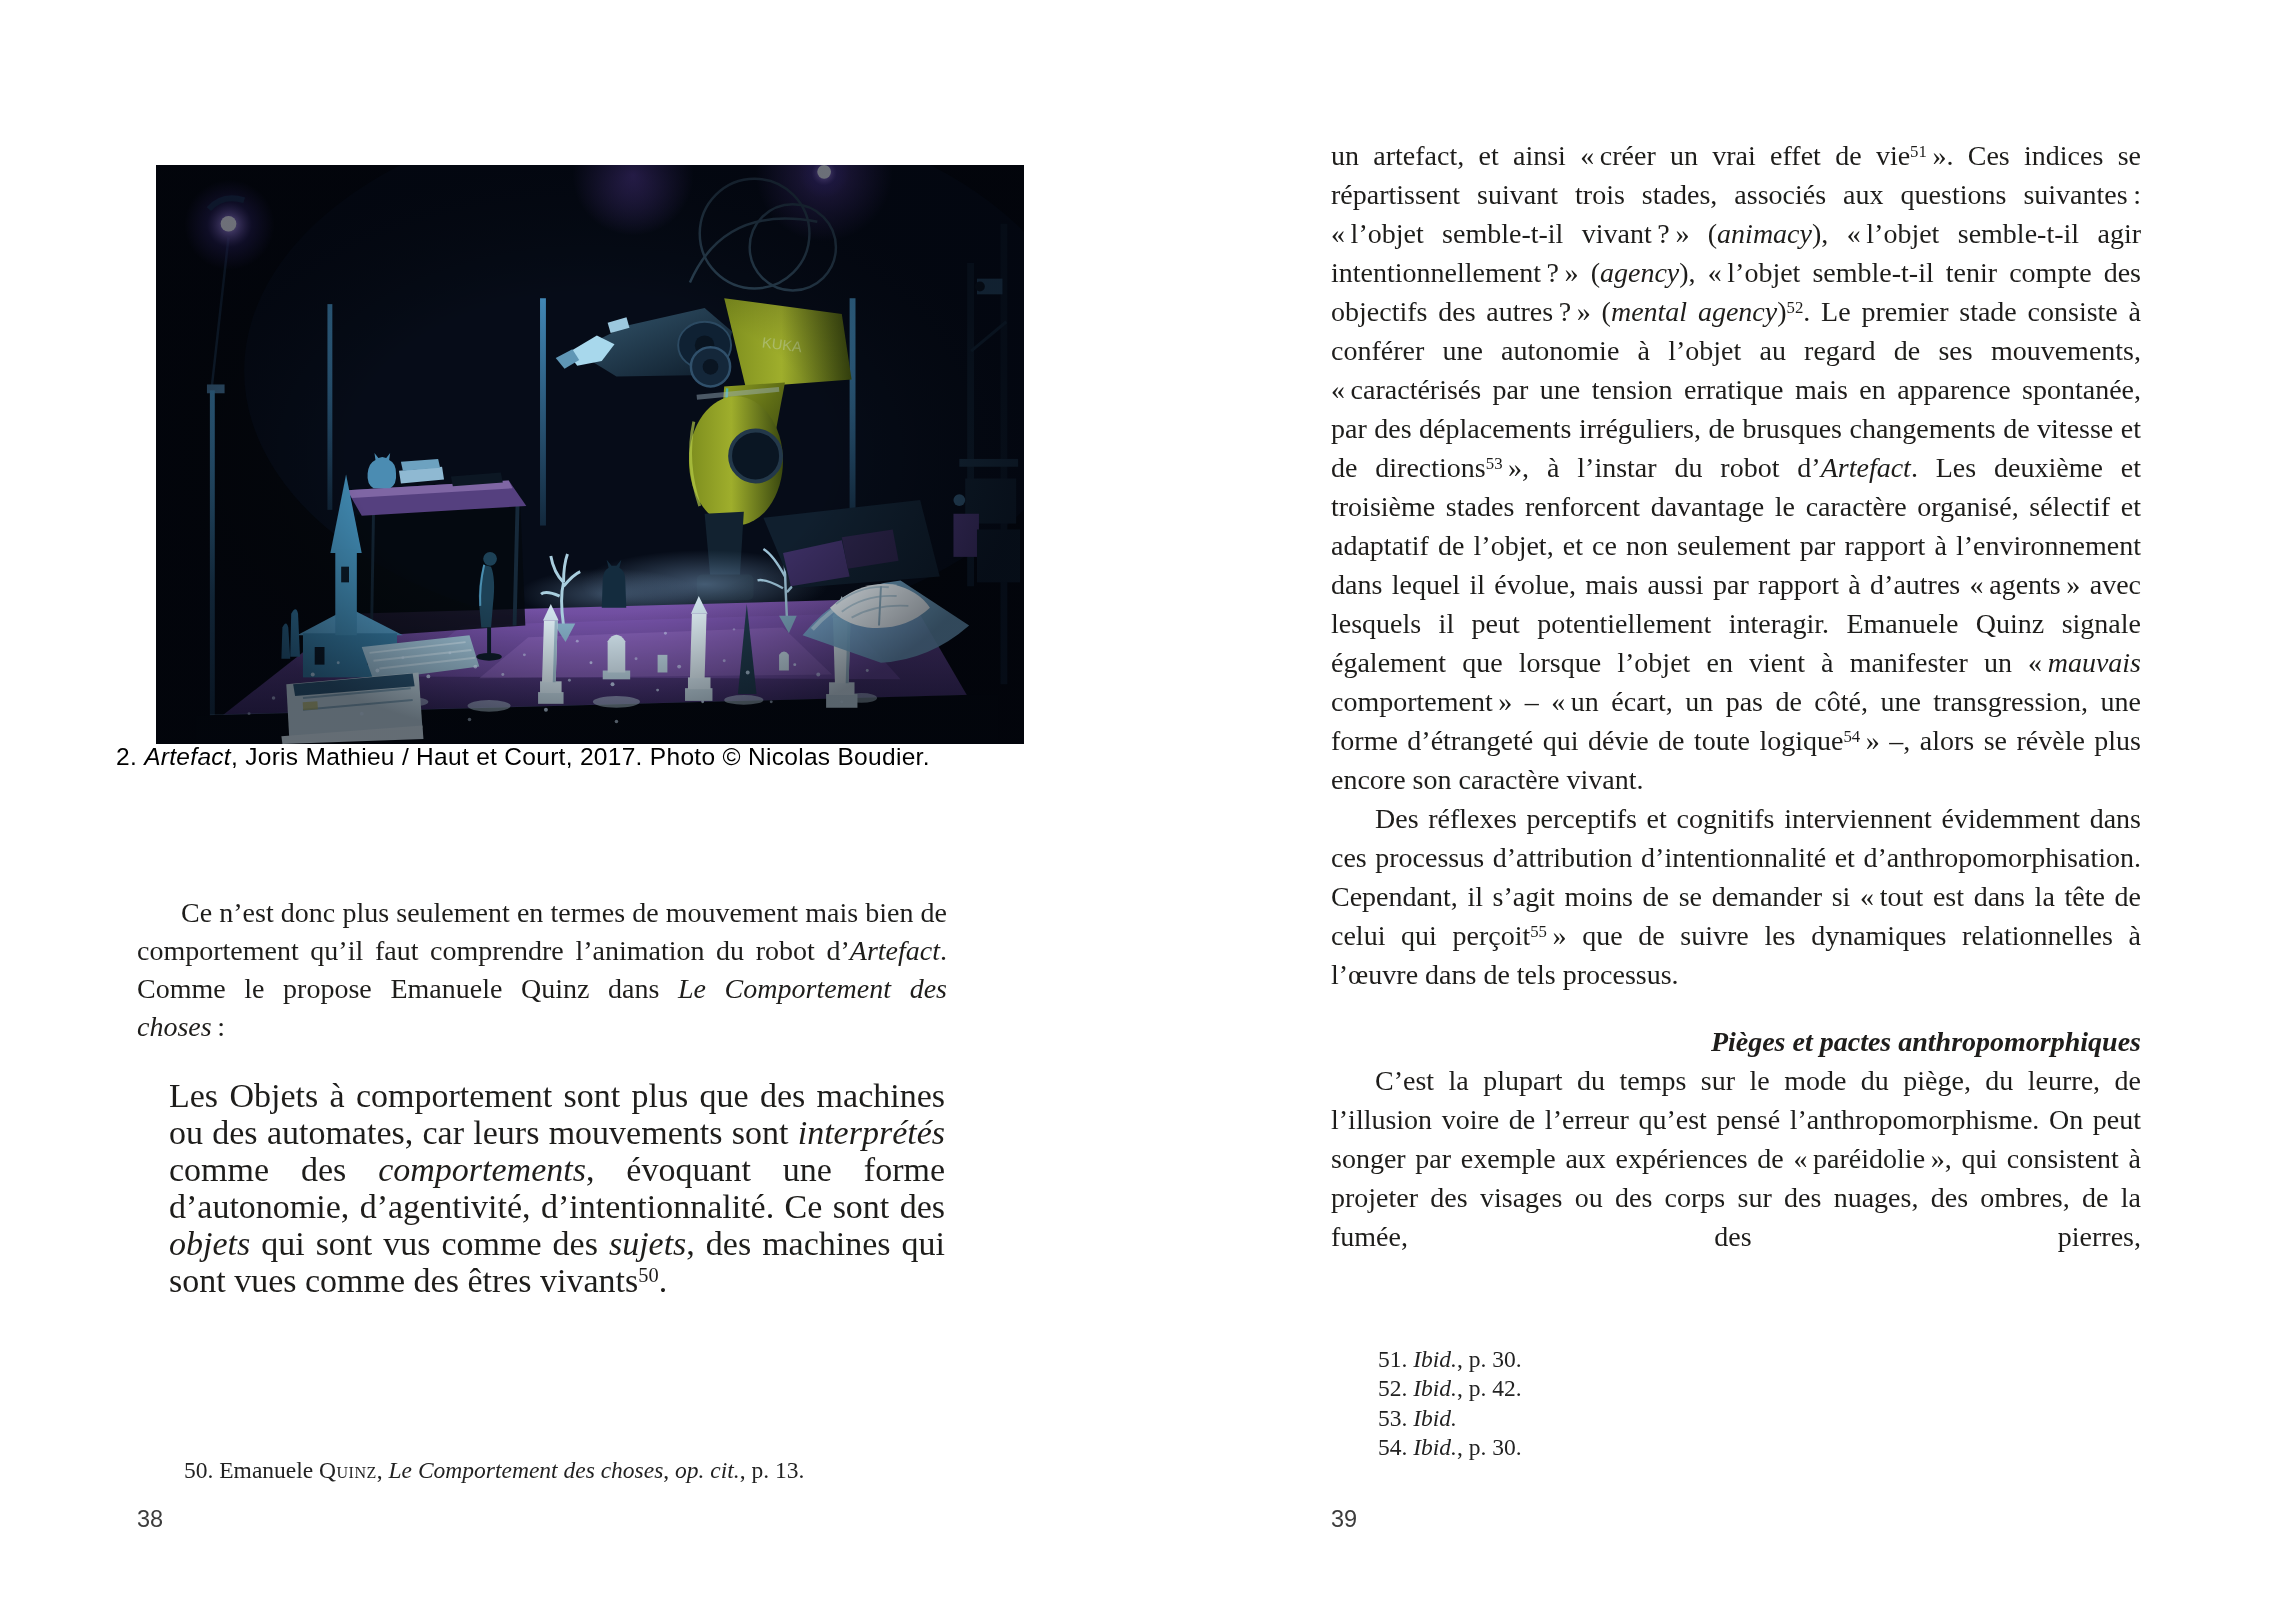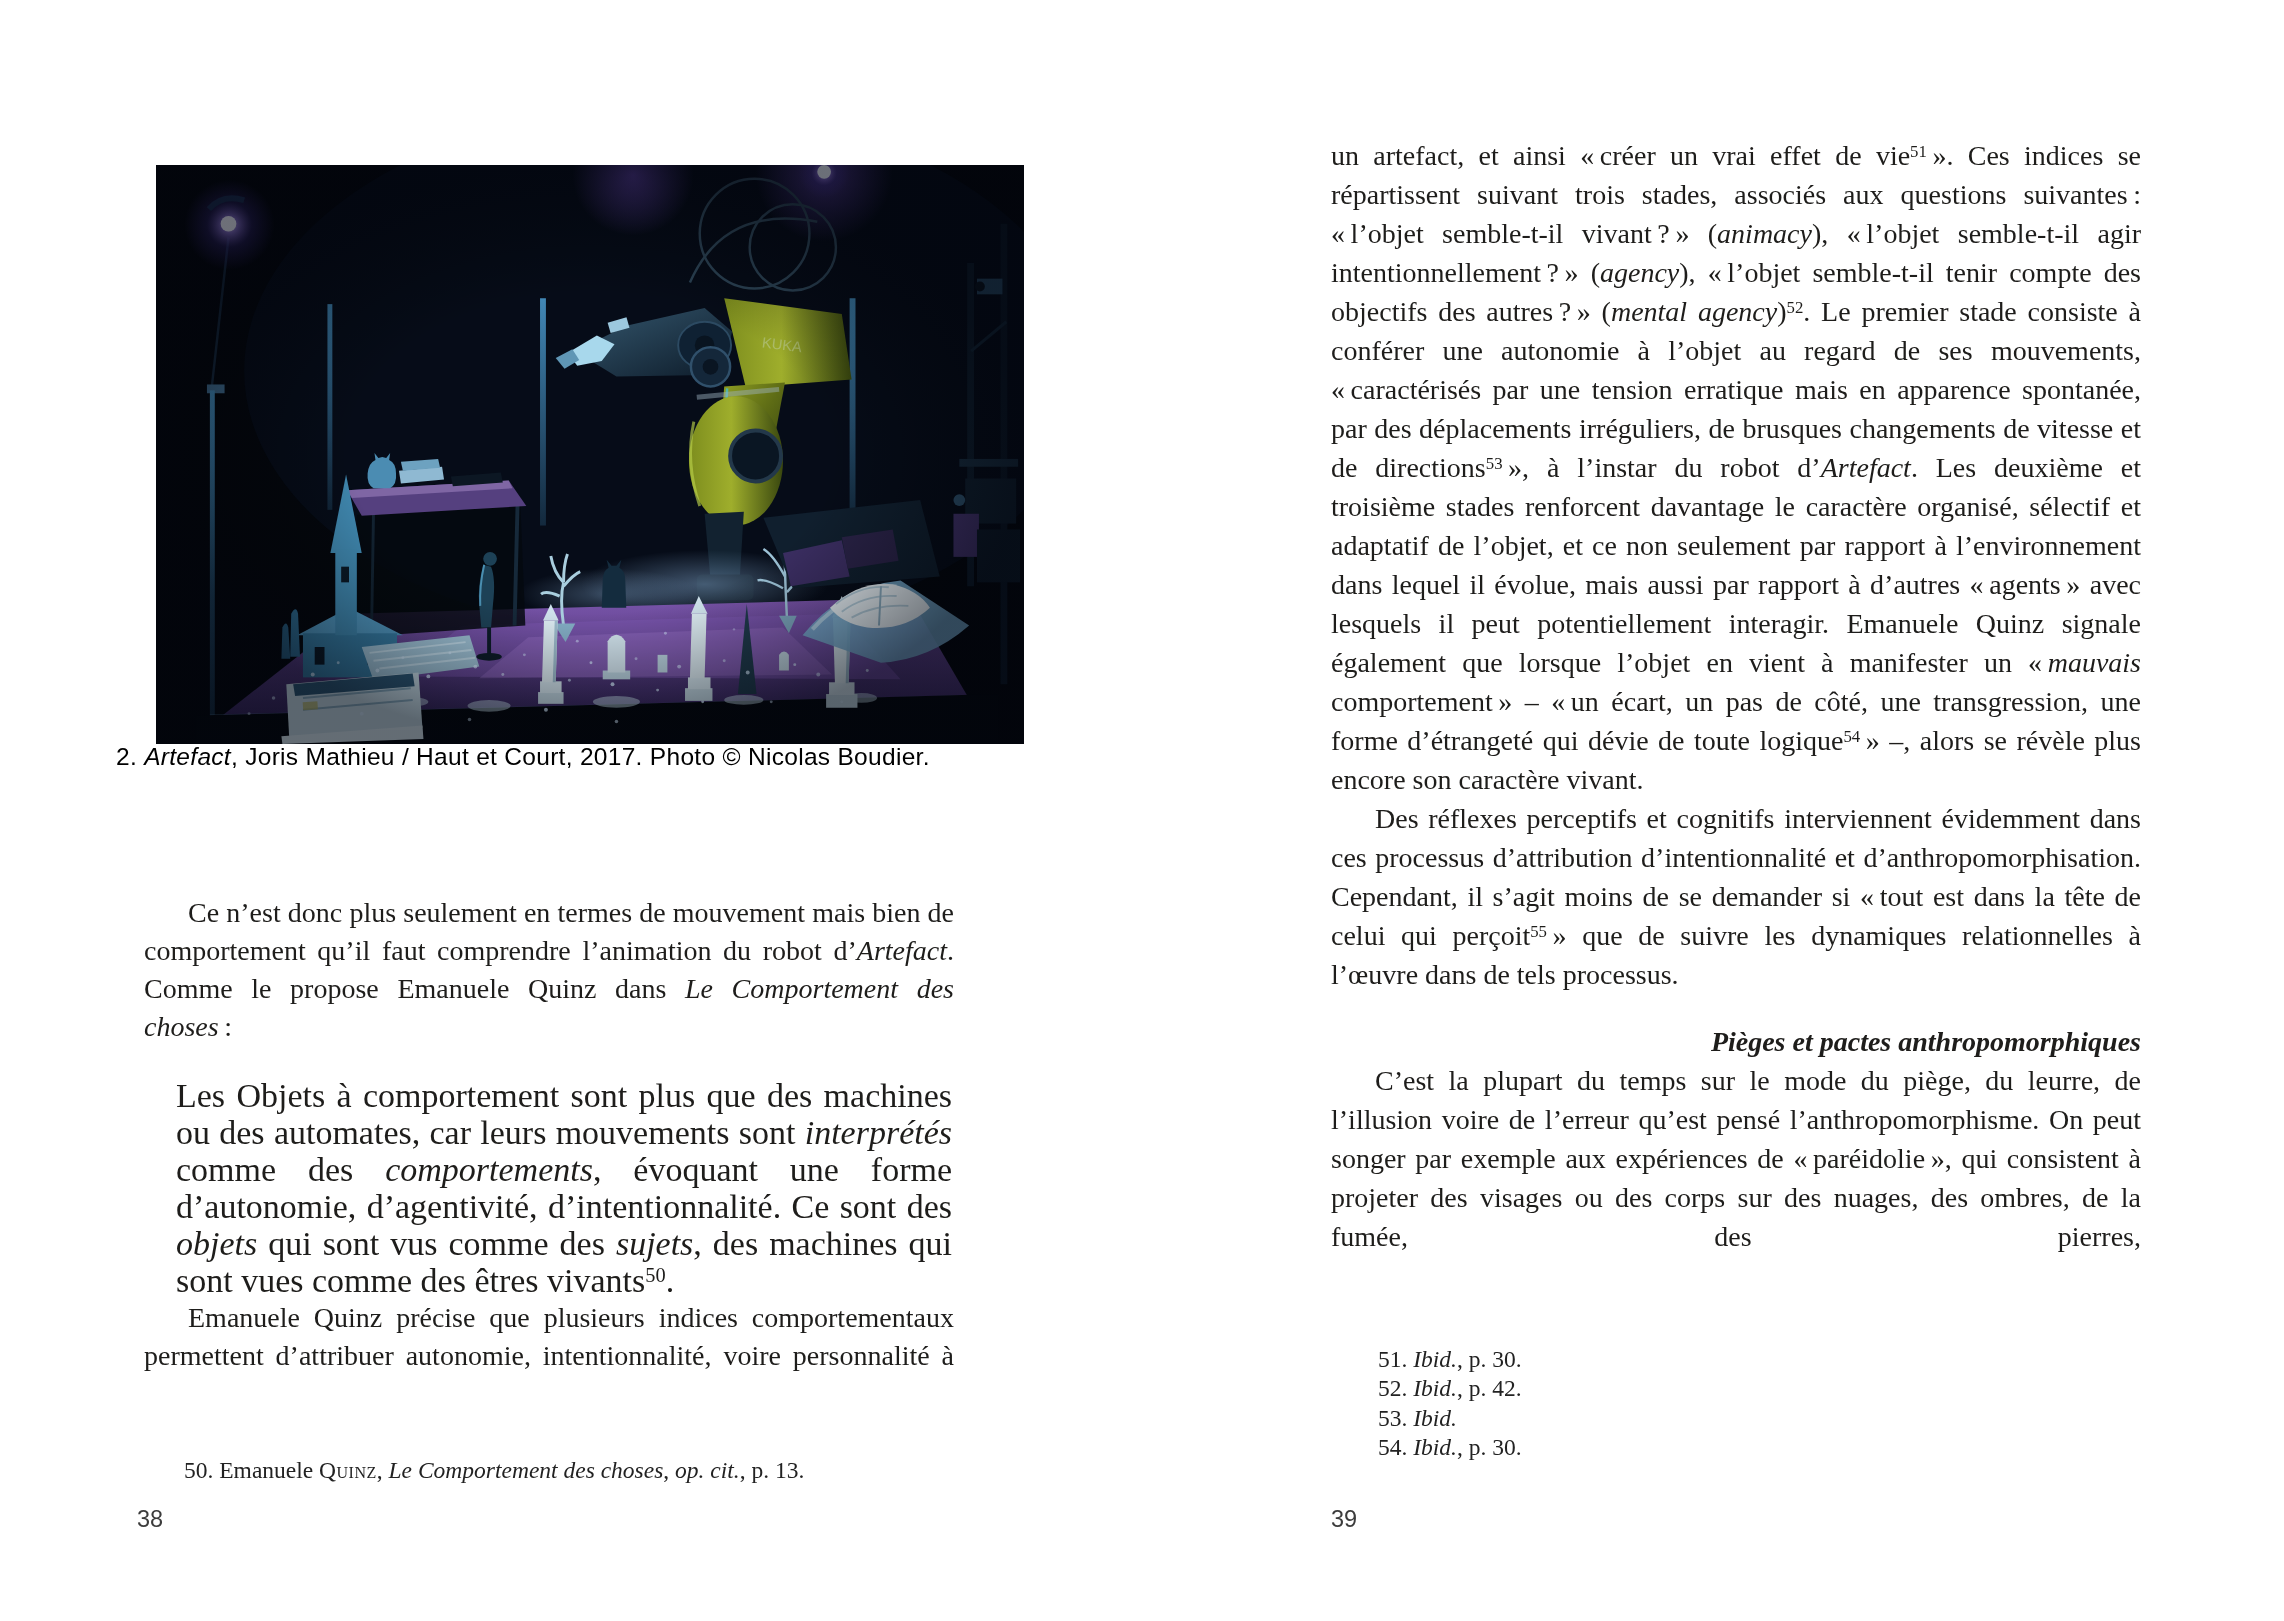--- a/index.html
+++ b/index.html
@@ -11,21 +11,21 @@
   .abs{position:absolute;}
   .photo{left:116px;top:149px;width:868px;height:579px;background:#04070d;}
   .photo svg{display:block;}
   .caption{
     left:116px;top:741px;width:868px;
     font-family:"Liberation Sans","DejaVu Sans",sans-serif;
     font-weight:300;font-size:24.5px;line-height:31px;color:#000000;letter-spacing:0.3px;
   }
   .flow{font-size:28px;line-height:38px;text-align:justify;hyphens:none;}
   .flow p{margin:0;}
-  .lp-flow{left:144px;top:894px;width:810px;}
+  .lp-flow{left:137px;top:894px;width:810px;}
   .rp-flow{left:1331px;top:136px;width:810px;line-height:39px;}
   .p-indent{text-indent:44px;}
   .justify-last{text-align-last:justify;-moz-text-align-last:justify;}
   .quote{margin:31px 0 0 32px;width:776px;font-size:34px;line-height:37px;}
   .lp-para2{margin-top:31px;}
   .rp-heading{
     font-size:28px;line-height:38px;font-weight:bold;font-style:italic;
     margin:29px 0 0 0;text-indent:39px;text-align:right;
   }
   .footnotes{font-size:23.5px;line-height:27.4px;color:#222;}
@@ -326,21 +326,20 @@
 
       <rect width="886" height="591" fill="url(#vign)"></rect>
     </svg>
   </figure>
 
   <figcaption class="abs caption"><span>2. </span><span class="it">Artefact</span><span>, Joris Mathieu / Haut et Court, 2017. Photo © Nicolas Boudier.</span></figcaption>
 
   <div class="abs flow lp-flow">
     <p class="p-indent"><span>Ce n’est donc plus seulement en termes de mouvement mais bien de comportement qu’il faut comprendre l’animation du robot d’</span><span class="it">Artefact</span><span>. Comme le propose Emanuele Quinz dans </span><span class="it">Le Comportement des choses</span><span> :</span></p>
     <blockquote class="quote"><span>Les Objets à comportement sont plus que des machines ou des automates, car leurs mouvements sont </span><span class="it">interprétés</span><span> comme des </span><span class="it">comportements</span><span>, évoquant une forme d’autonomie, d’agentivité, d’intentionnalité. Ce sont des </span><span class="it">objets</span><span> qui sont vus comme des </span><span class="it">sujets</span><span>, des machines qui sont vues comme des êtres vivants</span><sup>50</sup><span>.</span></blockquote>
-    <p class="p-indent lp-para2 justify-last"><span>Emanuele Quinz précise que plusieurs indices comportementaux permettent d’attribuer autonomie, intentionnalité, voire personnalité à</span></p>
   </div>
 
   <div class="abs footnotes lp-footnote">
     <p><span>50. Emanuele </span><span class="sc">Quinz</span><span>, </span><span class="it">Le Comportement des choses</span><span>, </span><span class="it">op. cit.</span><span>, p. 13.</span></p>
   </div>
 
   <div class="abs pagenum lp-page">38</div>
 
 </section>
 

